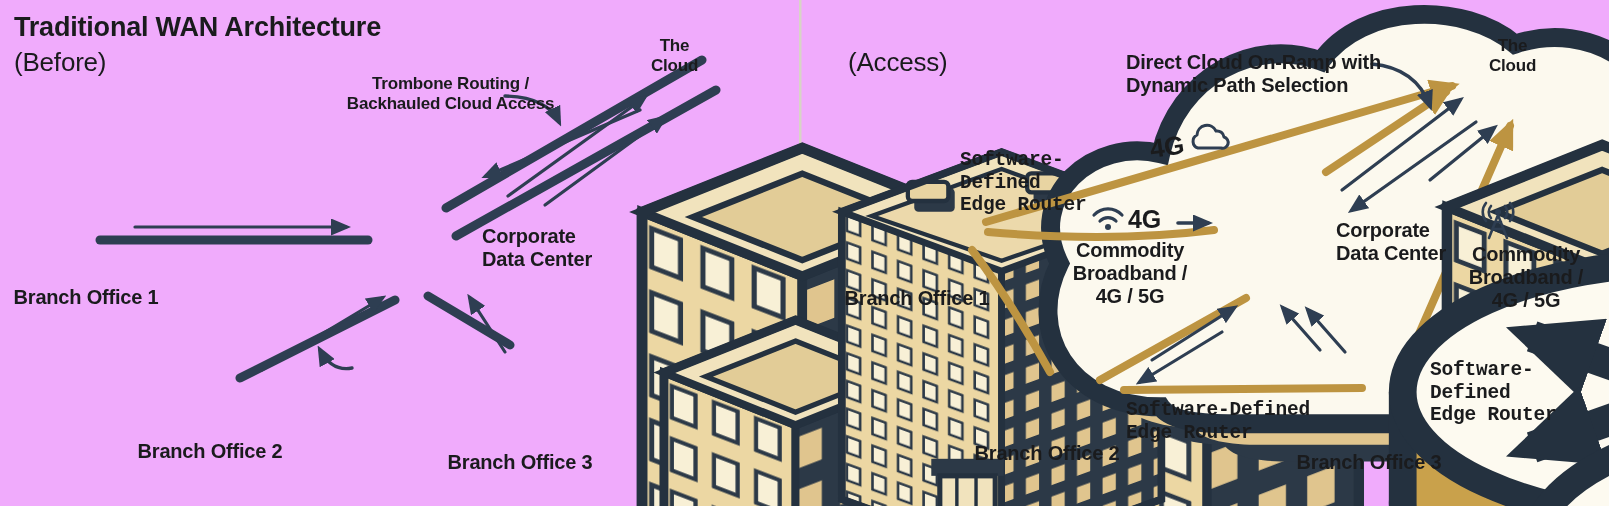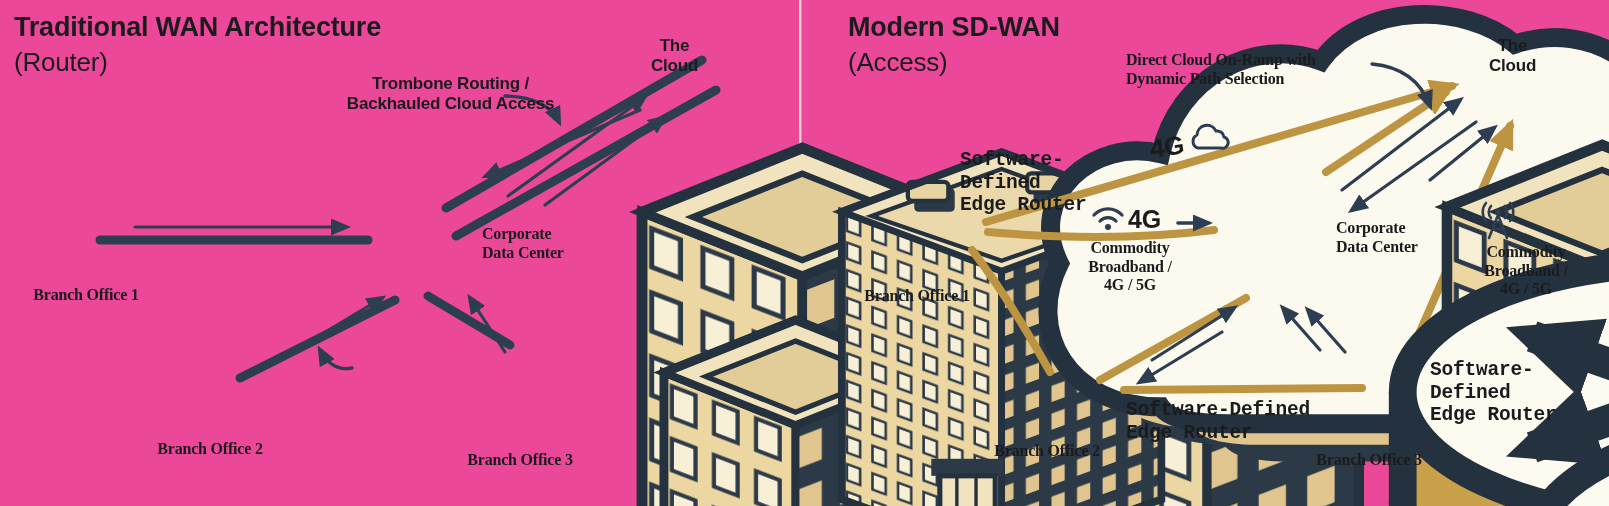--- a/index.html
+++ b/index.html
@@ -1,24 +1,24 @@
 <!DOCTYPE html>
 <html><head>
 <meta charset="utf-8">
 <style>
   html,body{margin:0;padding:0;background:#f7f3e4;}
-  .stage{position:relative;width:1609px;height:506px;background:#ec4899;overflow:hidden;
+  .stage{position:relative;width:1609px;height:506px;background:#f0abfc;overflow:hidden;
          font-family:"Liberation Sans",sans-serif;color:#1a1b1d;}
   svg.diagram{position:absolute;left:0;top:0;}
   .lbl{position:absolute;font-weight:700;white-space:pre-line;line-height:1.16;
        letter-spacing:-0.2px;color:#1a1b1d;}
   .center{text-align:center;}
   .t-main{font-size:27px;font-weight:700;}
   .t-sub{font-size:26px;font-weight:400;}
-  .s20{font-size:16px;font-family:Liberation Serif, serif;} .s21{font-size:17px;} .s19{font-size:19.5px;font-family:Liberation Mono, monospace;}
+  .s20{font-size:20px;} .s21{font-size:17px;} .s19{font-size:19.5px;font-family:Liberation Mono, monospace;}
   .rot{transform:rotate(-8deg);transform-origin:left center;}
   .big4g{font-size:26px;} .mid4g{font-size:25px;}
 </style>
 </head>
 <body>
 
 <div class="stage">
 
 <svg class="diagram" width="1609" height="506" viewBox="0 0 1609 506">
   <defs>
@@ -164,32 +164,31 @@
     <circle cx="0" cy="-14" r="3" fill="#2e3e52" stroke="none"></circle>
     <path d="M 0,-11 L -9,12 M 0,-11 L 9,12 M -5.5,3 L 5.5,3 M -3,-4 L 3,-4"></path>
     <path d="M -7,-20 A 9,9 0 0 0 -7,-8"></path>
     <path d="M -12,-23 A 14,14 0 0 0 -12,-5"></path>
     <path d="M 7,-20 A 9,9 0 0 1 7,-8"></path>
     <path d="M 12,-23 A 14,14 0 0 1 12,-5"></path>
   </g>
 </svg>
 
 <div class="lbl t-main" style="left:14px;top:12px;">Traditional WAN Architecture</div>
-<div class="lbl t-sub" style="left:14px;top:47px;">(Router)</div>
+<div class="lbl t-sub" style="left:14px;top:47px;">(Before)</div>
 <div class="lbl s21 center" style="left:283px;top:64px;width:335px;margin-top:10px;">Trombone Routing /
 Backhauled Cloud Access</div>
 <div class="lbl s21 center" style="left:612px;top:36px;width:125px;">The
 Cloud</div>
 <div class="lbl s20" style="left:482px;top:225px;width:170px;">Corporate
 Data Center</div>
 <div class="lbl s20 center" style="left:0px;top:286px;width:172px;">Branch Office 1</div>
 <div class="lbl s20 center" style="left:126px;top:440px;width:168px;">Branch Office 2</div>
 <div class="lbl s20 center" style="left:436px;top:451px;width:168px;">Branch Office 3</div>
 
-<div class="lbl t-main" style="left:848px;top:12px;">Modern SD-WAN</div>
 <div class="lbl t-sub" style="left:848px;top:47px;">(Access)</div>
 <div class="lbl s20" style="left:1126px;top:51px;width:280px;">Direct Cloud On-Ramp with
 Dynamic Path Selection</div>
 <div class="lbl s21 center" style="left:1450px;top:36px;width:125px;">The
 Cloud</div>
 <div class="lbl s20" style="left:1336px;top:219px;width:165px;">Corporate
 Data Center</div>
 <div class="lbl s19" style="left:960px;top:149px;width:180px;">Software-Defined
 Edge Router</div>
 <div class="lbl s20 center" style="left:838px;top:287px;width:158px;">Branch Office 1</div>

